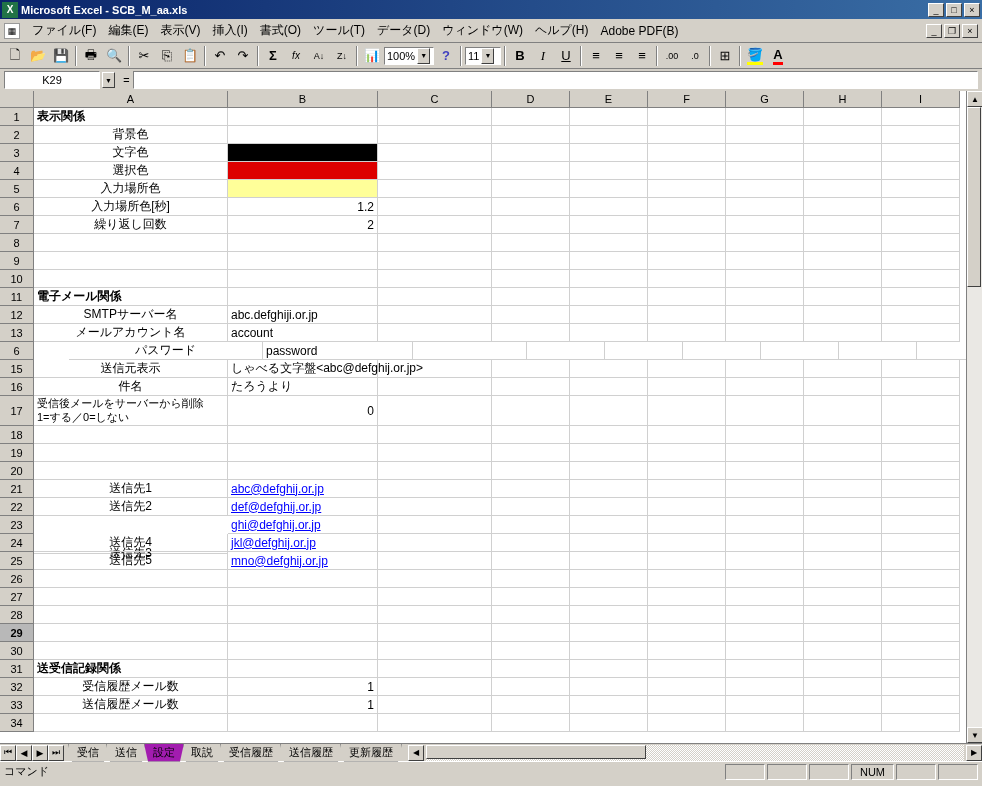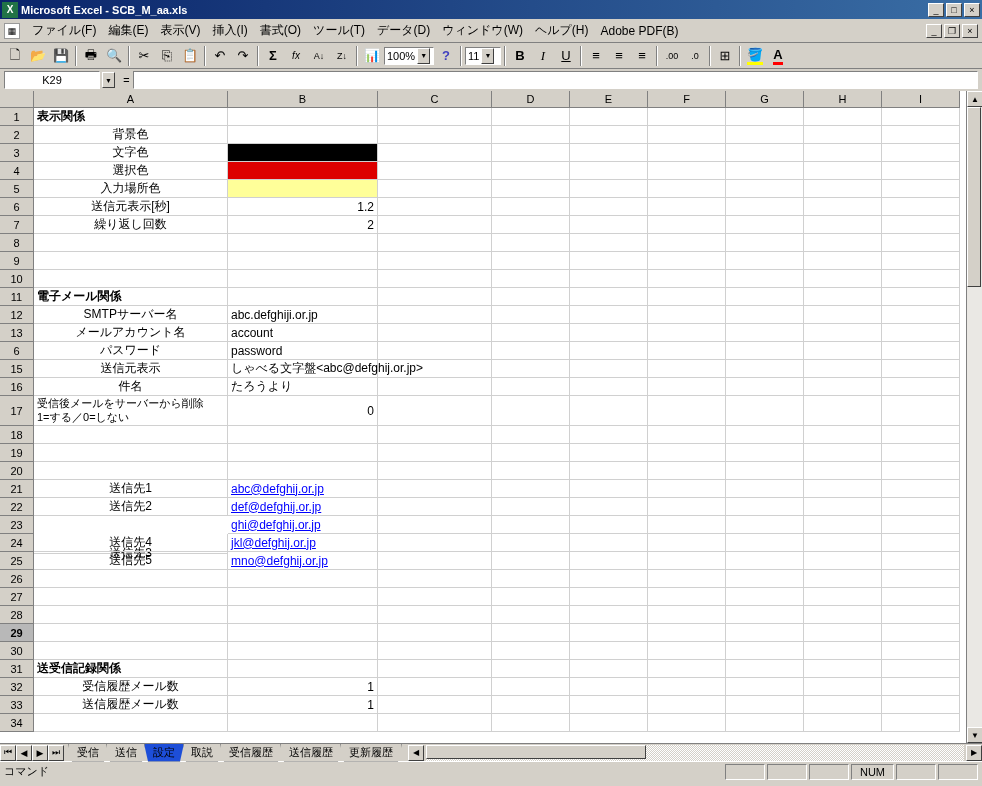--- a/index.html
+++ b/index.html
@@ -49,21 +49,21 @@
 .vscroll { width: 16px; background: #d4d0c8; border-left: 1px solid #808080; display: flex; flex-direction: column; }
 .scroll-btn { width: 16px; height: 16px; background: #d4d0c8; border: 1px solid; border-color: #fff #404040 #404040 #fff; display: flex; align-items: center; justify-content: center; font-size: 8px; cursor: pointer; }
 .scroll-track-v { flex: 1; background: repeating-conic-gradient(#d4d0c8 0% 25%, #fff 0% 50%) 50% / 2px 2px; position: relative; }
 .scroll-thumb-v { position: absolute; top: 0; left: 0; width: 14px; height: 180px; background: #d4d0c8; border: 1px solid; border-color: #fff #404040 #404040 #fff; }
 
 .tab-row { background: #d4d0c8; height: 18px; display: flex; align-items: center; border-top: 1px solid #808080; }
 .tab-nav { display: flex; }
 .tab-nav-btn { width: 16px; height: 16px; background: #d4d0c8; border: 1px solid; border-color: #fff #404040 #404040 #fff; display: flex; align-items: center; justify-content: center; font-size: 9px; cursor: pointer; }
 .tabs { display: flex; align-items: flex-end; margin-left: 4px; }
 .tab { background: #d4d0c8; border: 1px solid #808080; border-top: none; padding: 1px 8px; font-size: 11px; cursor: pointer; clip-path: polygon(0 0, 100% 0, calc(100% - 4px) 100%, 4px 100%); margin-right: -2px; }
-.tab.active { background: #1d4ed8; font-weight: normal; z-index: 1; }
+.tab.active { background: #a21caf; font-weight: normal; z-index: 1; }
 .hscroll-track { flex: 1; background: repeating-conic-gradient(#d4d0c8 0% 25%, #fff 0% 50%) 50% / 2px 2px; height: 16px; margin: 0 2px; position: relative; }
 .hscroll-thumb { position: absolute; left: 0; top: 0; width: 220px; height: 14px; background: #d4d0c8; border: 1px solid; border-color: #fff #404040 #404040 #fff; }
 
 .statusbar { background: #d4d0c8; height: 20px; display: flex; align-items: center; padding: 0 4px; border-top: 1px solid #fff; font-size: 11px; }
 .status-text { flex: 1; }
 .status-box { border: 1px solid; border-color: #808080 #fff #fff #808080; padding: 1px 8px; margin-left: 2px; min-width: 40px; height: 16px; display: flex; align-items: center; justify-content: center; }
 
 .col-A { width: 194px; } .col-B { width: 150px; } .col-C { width: 114px; }
 .col-D { width: 78px; } .col-E { width: 78px; } .col-F { width: 78px; }
 .col-G { width: 78px; } .col-H { width: 78px; } .col-I { width: 78px; }
@@ -264,21 +264,21 @@
           <div class="cell col-B" style="width: 150px; background: rgb(255, 255, 153);"></div>
           <div class="cell col-C" style="width: 114px;"></div>
           <div class="cell col-D" style="width: 78px;"></div>
           <div class="cell col-E" style="width: 78px;"></div>
           <div class="cell col-F" style="width: 78px;"></div>
           <div class="cell col-G" style="width: 78px;"></div>
           <div class="cell col-H" style="width: 78px;"></div>
           <div class="cell col-I" style="width: 78px;"></div>
         </div>
         <div class="row">
-          <div class="cell col-A center" style="width: 194px;">送信元表示[秒]</div>
+          <div class="cell col-A center" style="width: 194px;">入力場所色[秒]</div>
           <div class="cell col-B right" style="width: 150px;">1.2</div>
           <div class="cell col-C" style="width: 114px;"></div>
           <div class="cell col-D" style="width: 78px;"></div>
           <div class="cell col-E" style="width: 78px;"></div>
           <div class="cell col-F" style="width: 78px;"></div>
           <div class="cell col-G" style="width: 78px;"></div>
           <div class="cell col-H" style="width: 78px;"></div>
           <div class="cell col-I" style="width: 78px;"></div>
         </div>
         <div class="row">
@@ -352,21 +352,21 @@
           <div class="cell col-B" style="width: 150px;">account</div>
           <div class="cell col-C" style="width: 114px;"></div>
           <div class="cell col-D" style="width: 78px;"></div>
           <div class="cell col-E" style="width: 78px;"></div>
           <div class="cell col-F" style="width: 78px;"></div>
           <div class="cell col-G" style="width: 78px;"></div>
           <div class="cell col-H" style="width: 78px;"></div>
           <div class="cell col-I" style="width: 78px;"></div>
         </div>
         <div class="row">
-          <div class="cell col-A center" style="width: 194px;">パスワード</div>
+          <div class="cell col-A center" style="width: 194px; margin-left: 35px;">パスワード</div>
           <div class="cell col-B" style="width: 150px;">password</div>
           <div class="cell col-C" style="width: 114px;"></div>
           <div class="cell col-D" style="width: 78px;"></div>
           <div class="cell col-E" style="width: 78px;"></div>
           <div class="cell col-F" style="width: 78px;"></div>
           <div class="cell col-G" style="width: 78px;"></div>
           <div class="cell col-H" style="width: 78px;"></div>
           <div class="cell col-I" style="width: 78px;"></div>
         </div>
         <div class="row">

